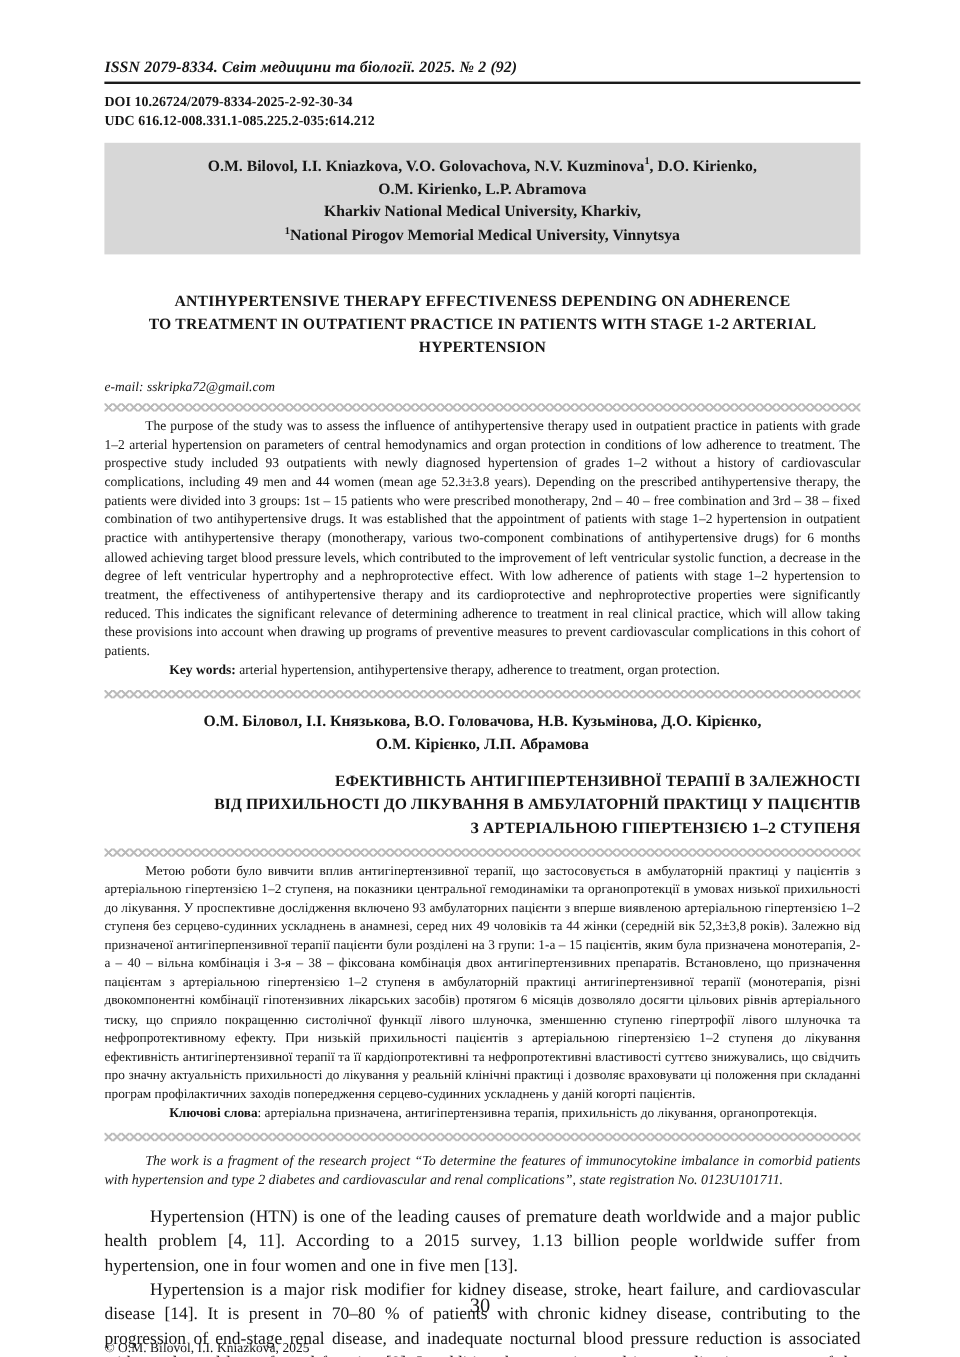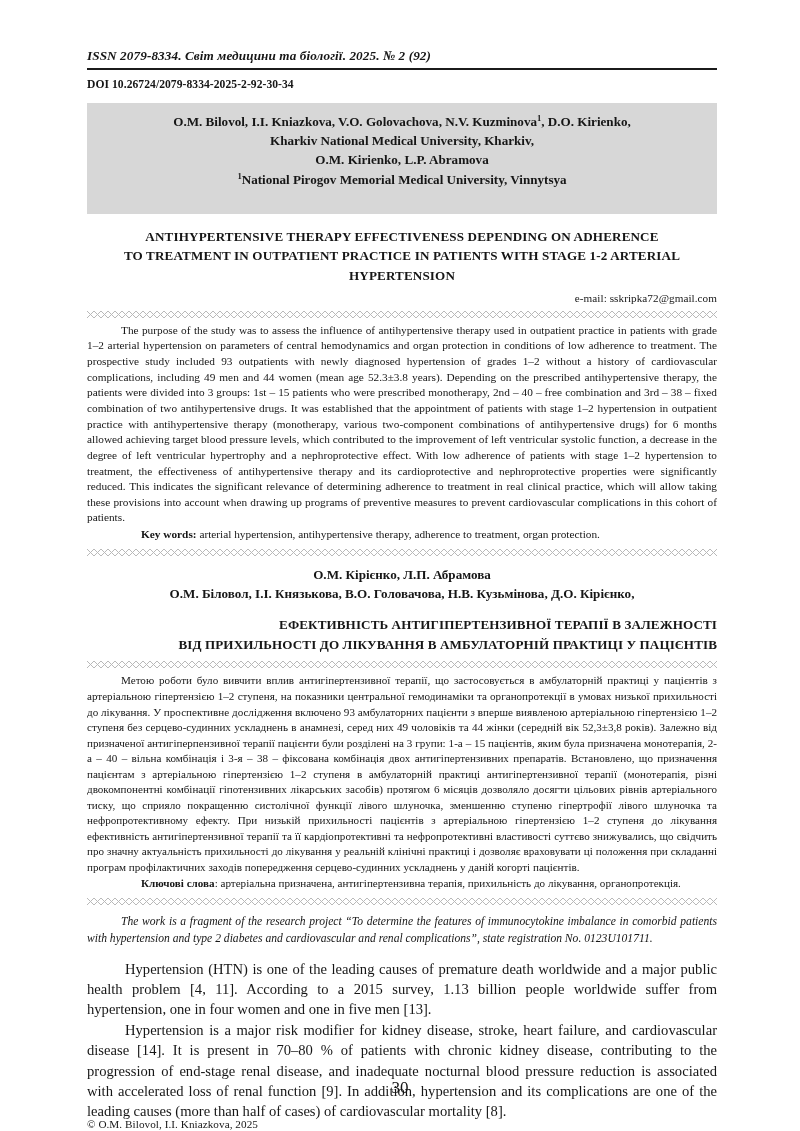--- a/index.html
+++ b/index.html
@@ -54,45 +54,46 @@
     font-size: 11.6px;
     font-weight: bold;
     line-height: 1.42;
     letter-spacing: 0.05px;
   }
 
   
   .authors-band {
     margin-top: 10px;
     background: #d7d7d7;
-    padding: 9px 4px 24px 4px;
+    padding: 9px 4px 5px 4px;
     text-align: center;
     font-weight: bold;
     font-size: 13.1px;
     line-height: 1.44;
   }
   .authors-band .aline { display: block; }
   .authors-band sup { font-size: 8.6px; vertical-align: super; }
 
   
   .title-en {
-    margin-top: 13px;
+    margin-top: 29px;
     text-align: center;
     font-weight: bold;
     font-size: 13.1px;
     line-height: 1.47;
     letter-spacing: 0.15px;
   }
   .title-en .tline { display: block; }
 
   .email {
-    text-align: right;
+    text-align: left;
     font-size: 11.2px;
-    margin-top: 7px;
+    margin-top: 19px;
     letter-spacing: 0.05px;
+    font-style: italic;
   }
 
   
   .zigzag {
     width: 100%;
     height: 7px;
     margin: 7px 0 3px 0;
     background-repeat: repeat-x;
     background-size: 7px 7px;
     background-image:
@@ -178,26 +179,27 @@
 <body>
 
 <div class="page">
   <div class="content">
 
     <div class="runhead">ISSN 2079-8334. Світ медицини та біології. 2025. № 2 (92)</div>
     <div class="runhead-rule"></div>
 
     <div class="idblock">
       <div>DOI 10.26724/2079-8334-2025-2-92-30-34</div>
+      <div>UDC 616.12-008.331.1-085.225.2-035:614.212</div>
     </div>
 
     <div class="authors-band">
       <span class="aline"><span>O.M. Bilovol, I.I. Kniazkova, V.O. Golovachova, N.V. Kuzminova</span><sup>1</sup><span>, D.O. Kirienko,</span></span>
+      <span class="aline">O.M. Kirienko, L.P. Abramova</span>
       <span class="aline">Kharkiv National Medical University, Kharkiv,</span>
-      <span class="aline">O.M. Kirienko, L.P. Abramova</span>
       <span class="aline"><sup>1</sup><span>National Pirogov Memorial Medical University, Vinnytsya</span></span>
     </div>
 
     <div class="title-en">
       <span class="tline">ANTIHYPERTENSIVE THERAPY EFFECTIVENESS DEPENDING ON ADHERENCE</span>
       <span class="tline">TO TREATMENT IN OUTPATIENT PRACTICE IN PATIENTS WITH STAGE 1-2 ARTERIAL</span>
       <span class="tline">HYPERTENSION</span>
     </div>
 
     <div class="email">e-mail: sskripka72@gmail.com</div>
@@ -205,27 +207,28 @@
     <div class="zigzag"></div>
 
     <div class="abstract">
       <p>The purpose of the study was to assess the influence of antihypertensive therapy used in outpatient practice in patients with grade 1–2 arterial hypertension on parameters of central hemodynamics and organ protection in conditions of low adherence to treatment. The prospective study included 93 outpatients with newly diagnosed hypertension of grades 1–2 without a history of cardiovascular complications, including 49 men and 44 women (mean age 52.3±3.8 years). Depending on the prescribed antihypertensive therapy, the patients were divided into 3 groups: 1st – 15 patients who were prescribed monotherapy, 2nd – 40 – free combination and 3rd – 38 – fixed combination of two antihypertensive drugs. It was established that the appointment of patients with stage 1–2 hypertension in outpatient practice with antihypertensive therapy (monotherapy, various two-component combinations of antihypertensive drugs) for 6 months allowed achieving target blood pressure levels, which contributed to the improvement of left ventricular systolic function, a decrease in the degree of left ventricular hypertrophy and a nephroprotective effect. With low adherence of patients with stage 1–2 hypertension to treatment, the effectiveness of antihypertensive therapy and its cardioprotective and nephroprotective properties were significantly reduced. This indicates the significant relevance of determining adherence to treatment in real clinical practice, which will allow taking these provisions into account when drawing up programs of preventive measures to prevent cardiovascular complications in this cohort of patients.</p>
       <div class="kw"><b>Key words:</b> <span>arterial hypertension, antihypertensive therapy, adherence to treatment, organ protection.</span></div>
     </div>
 
     <div class="zigzag"></div>
 
     <div class="authors-ua">
+      <span class="aline">О.М. Біловол, І.І. Князькова, В.О. Головачова, Н.В. Кузьмінова, Д.О. Кірієнко,</span>
       <span class="aline">О.М. Кірієнко, Л.П. Абрамова</span>
-      <span class="aline">О.М. Біловол, І.І. Князькова, В.О. Головачова, Н.В. Кузьмінова, Д.О. Кірієнко,</span>
     </div>
 
     <div class="title-ua">
       <span class="tline">ЕФЕКТИВНІСТЬ АНТИГІПЕРТЕНЗИВНОЇ ТЕРАПІЇ В ЗАЛЕЖНОСТІ</span>
       <span class="tline">ВІД ПРИХИЛЬНОСТІ ДО ЛІКУВАННЯ В АМБУЛАТОРНІЙ ПРАКТИЦІ У ПАЦІЄНТІВ</span>
+      <span class="tline">З АРТЕРІАЛЬНОЮ ГІПЕРТЕНЗІЄЮ 1–2 СТУПЕНЯ</span>
     </div>
 
     <div class="zigzag"></div>
 
     <div class="abstract abstract-ua">
       <p>Метою роботи було вивчити вплив антигіпертензивної терапії, що застосовується в амбулаторній практиці у пацієнтів з артеріальною гіпертензією 1–2 ступеня, на показники центральної гемодинаміки та органопротекції в умовах низької прихильності до лікування. У проспективне дослідження включено 93 амбулаторних пацієнти з вперше виявленою артеріальною гіпертензією 1–2 ступеня без серцево-судинних ускладнень в анамнезі, серед них 49 чоловіків та 44 жінки (середній вік 52,3±3,8 років). Залежно від призначеної антигіперпензивної терапії пацієнти були розділені на 3 групи: 1-а – 15 пацієнтів, яким була призначена монотерапія, 2-а – 40 – вільна комбінація і 3-я – 38 – фіксована комбінація двох антигіпертензивних препаратів. Встановлено, що призначення пацієнтам з артеріальною гіпертензією 1–2 ступеня в амбулаторній практиці антигіпертензивної терапії (монотерапія, різні двокомпонентні комбінації гіпотензивних лікарських засобів) протягом 6 місяців дозволяло досягти цільових рівнів артеріального тиску, що сприяло покращенню систолічної функції лівого шлуночка, зменшенню ступеню гіпертрофії лівого шлуночка та нефропротективному ефекту. При низькій прихильності пацієнтів з артеріальною гіпертензією 1–2 ступеня до лікування ефективність антигіпертензивної терапії та її кардіопротективні та нефропротективні властивості суттєво знижувались, що свідчить про значну актуальність прихильності до лікування у реальній клінічні практиці і дозволяє враховувати ці положення при складанні програм профілактичних заходів попередження серцево-судинних ускладнень у даній когорті пацієнтів.</p>
       <div class="kw kw-ua"><b>Ключові слова</b><span>: артеріальна призначена, антигіпертензивна терапія, прихильність до лікування, органопротекція.</span></div>
     </div>
 
     <div class="zigzag"></div>

